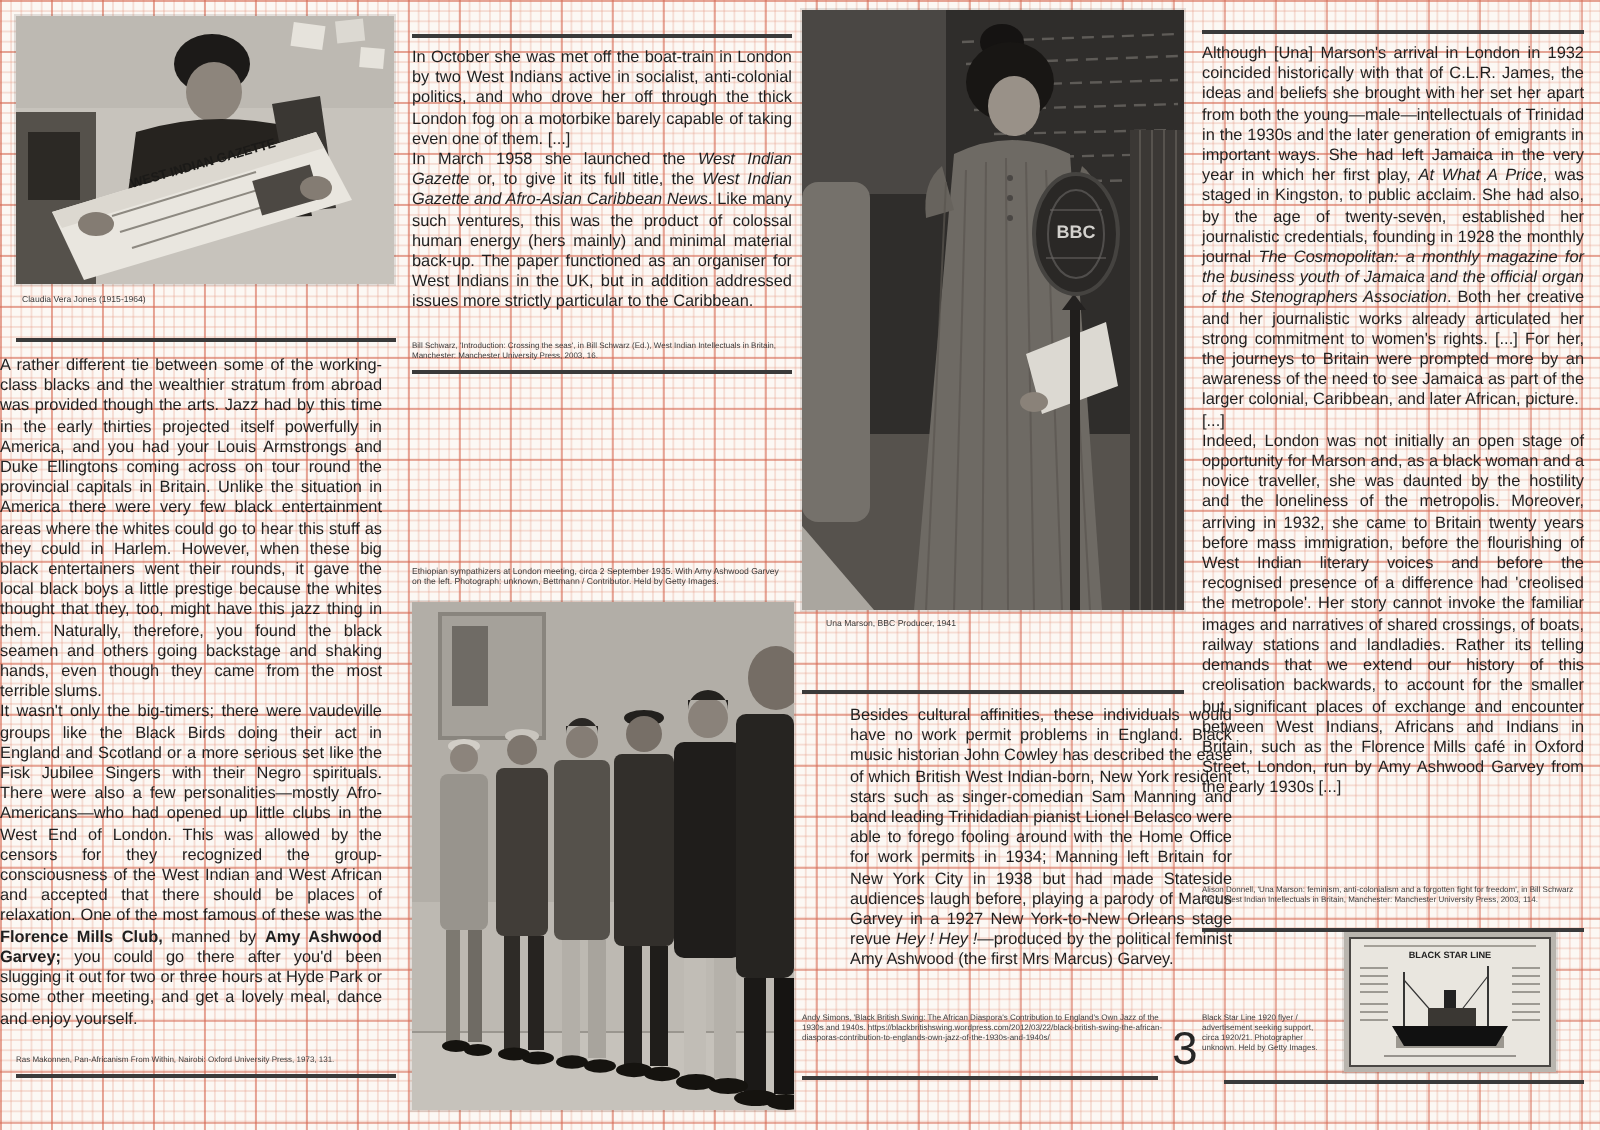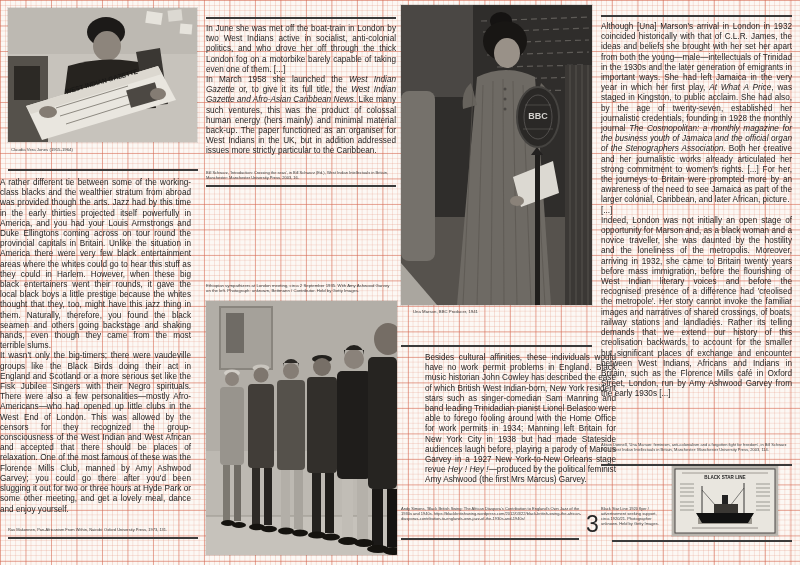--- a/index.html
+++ b/index.html
@@ -12,21 +12,21 @@
       linear-gradient(to bottom, rgba(213,104,82,.50) 1px, transparent 1px),
       linear-gradient(to right, rgba(228,150,128,.28) 1px, transparent 1px),
       linear-gradient(to bottom, rgba(228,150,128,.28) 1px, transparent 1px);
     background-size:25.5px 25.5px,25.5px 25.5px,5.1px 5.1px,5.1px 5.1px;
   }
   .abs{position:absolute;}
   .rule{background:#3a3a3a;height:2px;}
   .bodytext{font-size:8.2px;line-height:10.2px;text-align:justify;color:#1f1f1f;
     -webkit-hyphens:auto;hyphens:auto;}
   .bodytext p.para{margin:0;}
-  .bodytext .b{font-weight:400;}
+  .bodytext .b{font-weight:700;}
   .bodytext .i{font-style:italic;}
   .caption{font-size:4.3px;line-height:5.4px;color:#3c3c3c;}
   .footnote{font-size:4px;line-height:5px;color:#3c3c3c;overflow-wrap:anywhere;}
   .pagenum{font-size:23px;font-weight:500;color:#262626;line-height:1;}
   .photo{display:block;box-shadow:0 0 0 1px rgba(40,30,25,.12);}
 </style>
 </head>
 <body>
 
 <div id="canvas">
@@ -63,21 +63,21 @@
       <p class="para"><span>A rather different tie between some of the working-class blacks and the wealthier stratum from abroad was provided though the arts. Jazz had by this time in the early thirties projected itself powerfully in America, and you had your Louis Armstrongs and Duke Ellingtons coming across on tour round the provincial capitals in Britain. Unlike the situation in America there were very few black entertainment areas where the whites could go to hear this stuff as they could in Harlem. However, when these big black entertainers went their rounds, it gave the local black boys a little prestige because the whites thought that they, too, might have this jazz thing in them. Naturally, therefore, you found the black seamen and others going backstage and shaking hands, even though they came from the most terrible slums.</span></p>
       <p class="para"><span>It wasn't only the big-timers; there were vaudeville groups like the Black Birds doing their act in England and Scotland or a more serious set like the Fisk Jubilee Singers with their Negro spirituals. There were also a few personalities—mostly Afro-Americans—who had opened up little clubs in the West End of London. This was allowed by the censors for they recognized the group-consciousness of the West Indian and West African and accepted that there should be places of relaxation. One of the most famous of these was the </span><span class="b">Florence Mills Club,</span><span> manned by </span><span class="b">Amy Ashwood Garvey;</span><span> you could go there after you'd been slugging it out for two or three hours at Hyde Park or some other meeting, and get a lovely meal, dance and enjoy yourself.</span></p>
     </div>
 
   <div class="abs footnote" style="left:8px;top:527px;width:190px;">Ras Makonnen, Pan-Africanism From Within, Nairobi: Oxford University Press, 1973, 131.</div>
   <div class="abs rule" style="left:8px;top:537px;width:190px;"></div>
 
   <div class="abs rule" style="left:206px;top:17px;width:190px;"></div>
 
   <div class="abs bodytext" style="left:206px;top:24px;width:190px;">
-      <p class="para"><span>In June she was met off the boat-train in London by two West Indians active in socialist, anti-colonial politics, and who drove her off through the thick London fog on a motorbike barely capable of taking even one of them. [...]</span></p>
+      <p class="para"><span>In October she was met off the boat-train in London by two West Indians active in socialist, anti-colonial politics, and who drove her off through the thick London fog on a motorbike barely capable of taking even one of them. [...]</span></p>
       <p class="para"><span>In March 1958 she launched the </span><span class="i">West Indian Gazette</span><span> or, to give it its full title, the </span><span class="i">West Indian Gazette and Afro-Asian Caribbean News</span><span>. Like many such ventures, this was the product of colossal human energy (hers mainly) and minimal material back-up. The paper functioned as an organiser for West Indians in the UK, but in addition addressed issues more strictly particular to the Caribbean.</span></p>
     </div>
 
   <div class="abs footnote" style="left:206px;top:170px;width:186px;">Bill Schwarz, 'Introduction: Crossing the seas', in Bill Schwarz (Ed.), West Indian Intellectuals in Britain, Manchester: Manchester University Press, 2003, 16.</div>
   <div class="abs rule" style="left:206px;top:185px;width:190px;"></div>
 
   <div class="abs caption" style="left:206px;top:283px;width:189px;">Ethiopian sympathizers at London meeting, circa 2 September 1935. With Amy Ashwood Garvey on the left. Photograph: unknown, Bettmann / Contributor. Held by Getty Images.</div>
 
   <svg class="abs photo" style="left:206px;top:301px;" width="191" height="254" viewBox="0 0 191 254" preserveAspectRatio="none">
     <rect width="191" height="254" fill="#bdb9b2"></rect>

